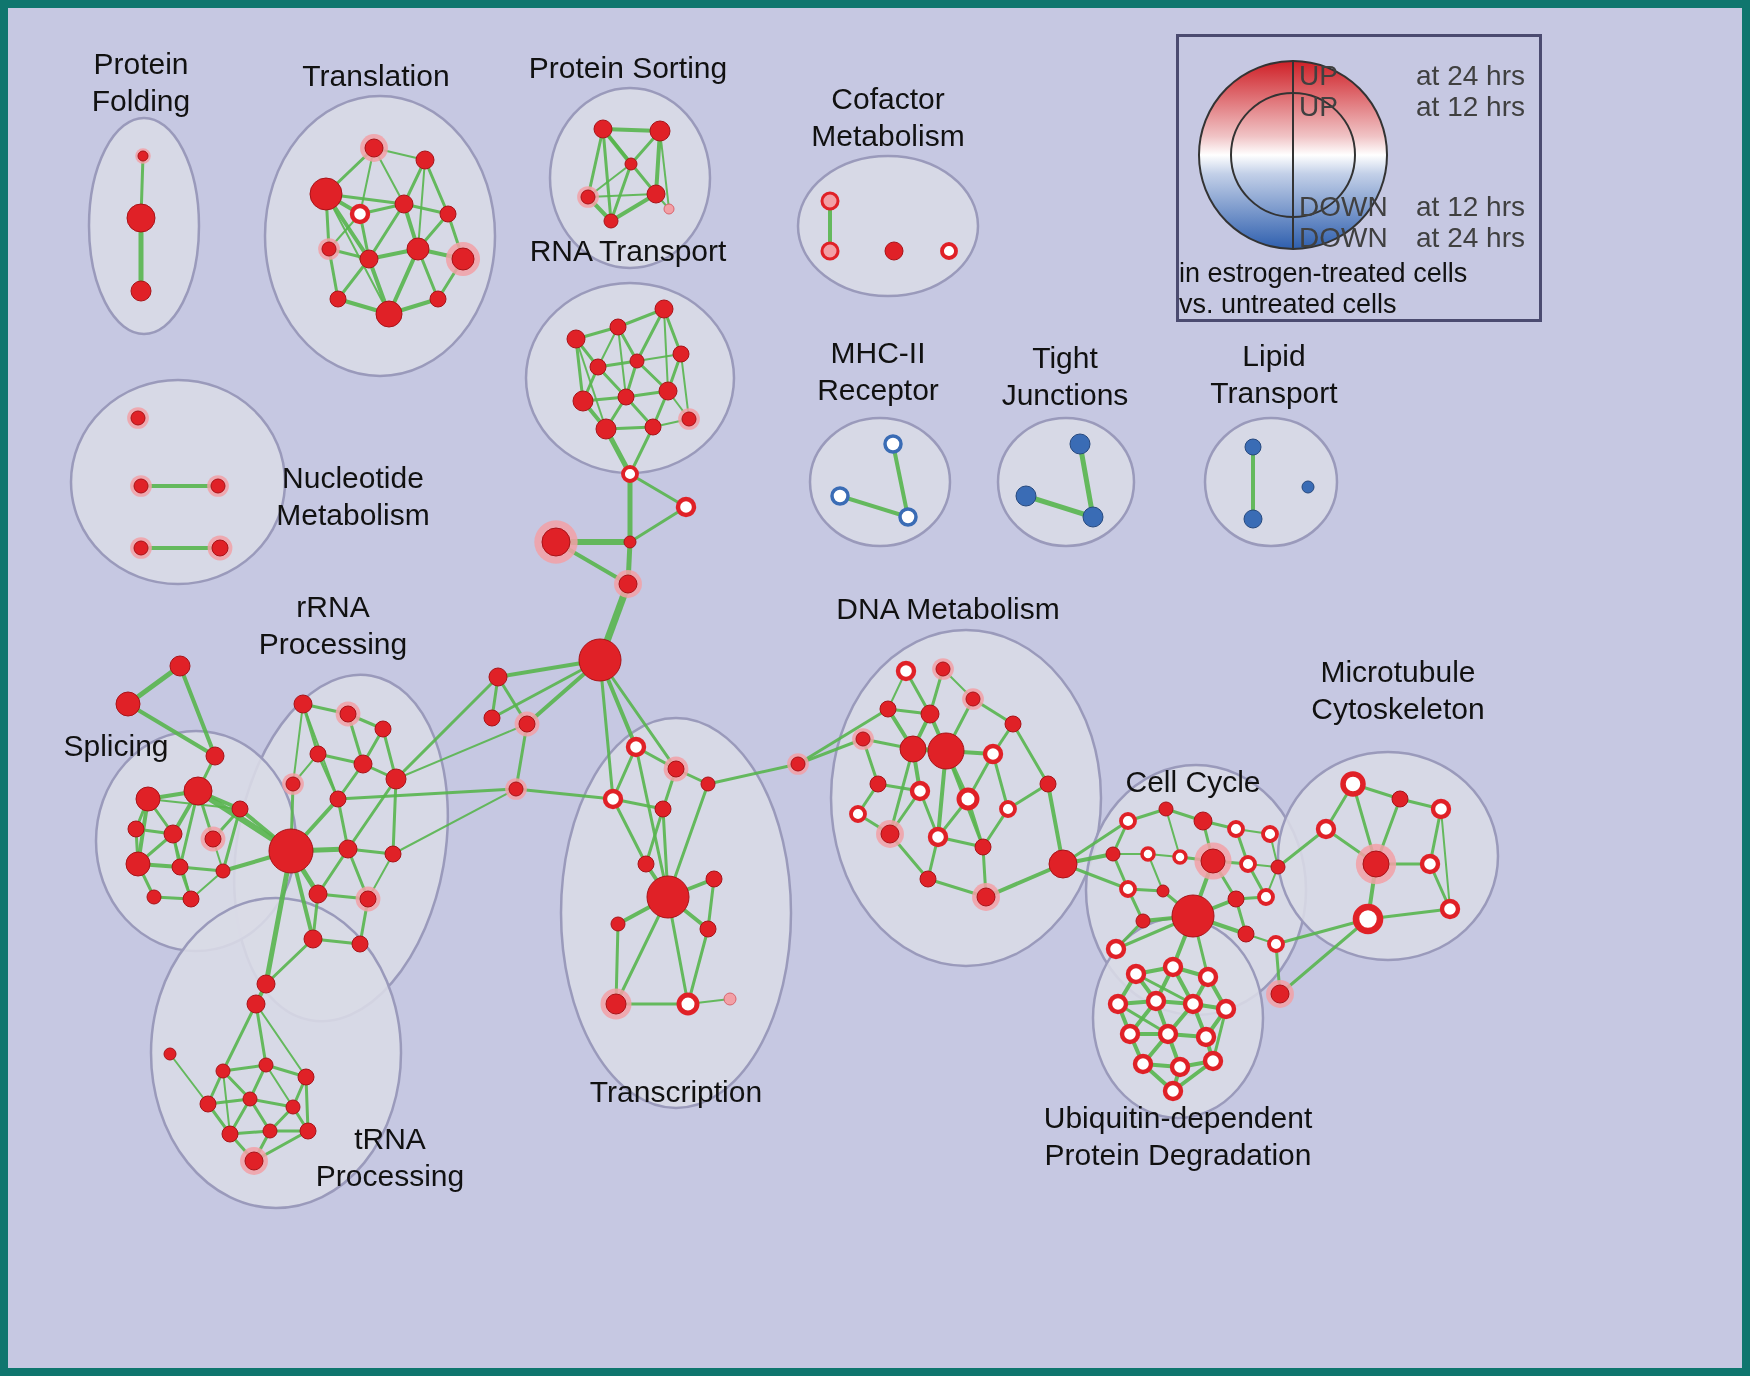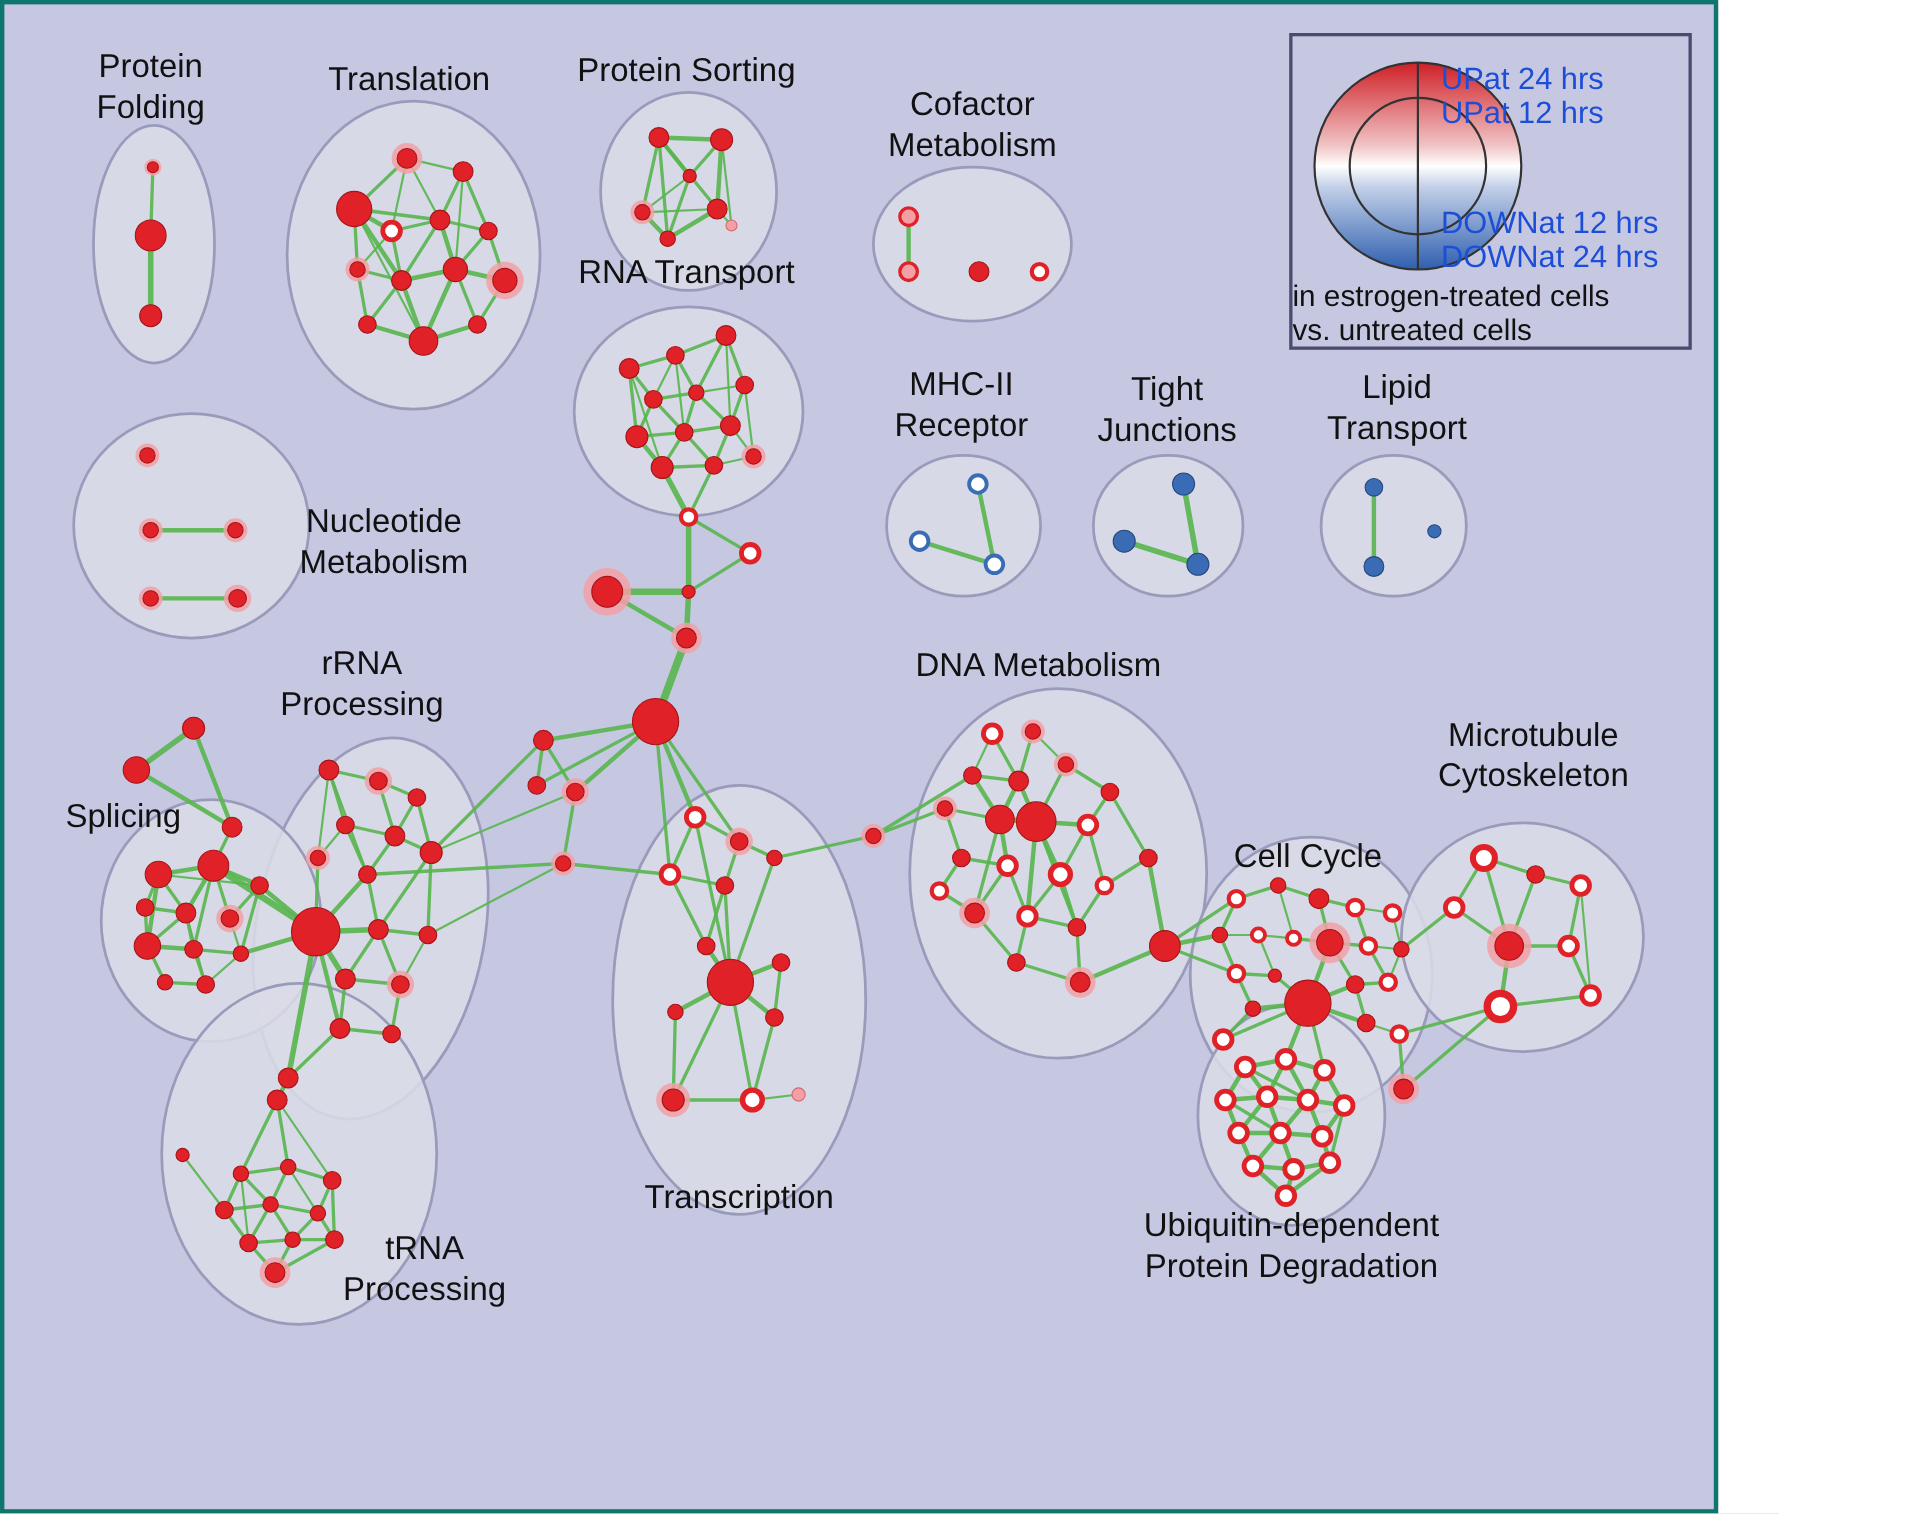--- a/index.html
+++ b/index.html
@@ -1,36 +1,36 @@
 <!DOCTYPE html>
 <html><head>
 <meta charset="utf-8">
 <style>
   html,body{margin:0;padding:0;}
   body{font-family:"Liberation Sans","DejaVu Sans",sans-serif;}
   #figure{
     position:relative;
-    width:1562px;height:1376px;
+    width:1750px;height:1376px;
     background:#c6c8e2;
-    border:4px solid #0f766e;
+    border:8px solid #0f766e;
     box-sizing:border-box;
     overflow:hidden;
     text-decoration:underline;
   }
   #net{position:absolute;left:0;top:0;z-index:1;}
   #net text{font-family:"Liberation Sans","DejaVu Sans",sans-serif;}
   .legend{
     position:absolute;left:1168px;top:26px;width:366px;height:288px;
     border:3px solid #4b4b70;z-index:2;box-sizing:border-box;
   }
   .legend-glyph{position:absolute;left:14px;top:18px;}
   .lrow{
     position:absolute;left:120px;right:14px;
-    display:flex;justify-content:flex-start;
-    font-size:28px;color:#1d4ed8;line-height:30px;margin-left:15px;
+    display:flex;justify-content:space-between;
+    font-size:28px;color:#404040;line-height:30px;
   }
   .lcap{
     position:absolute;left:0;width:100%;
     font-size:27px;color:#111;line-height:31px;
   }
 </style>
 </head>
 <body>
 
 <div id="figure">

